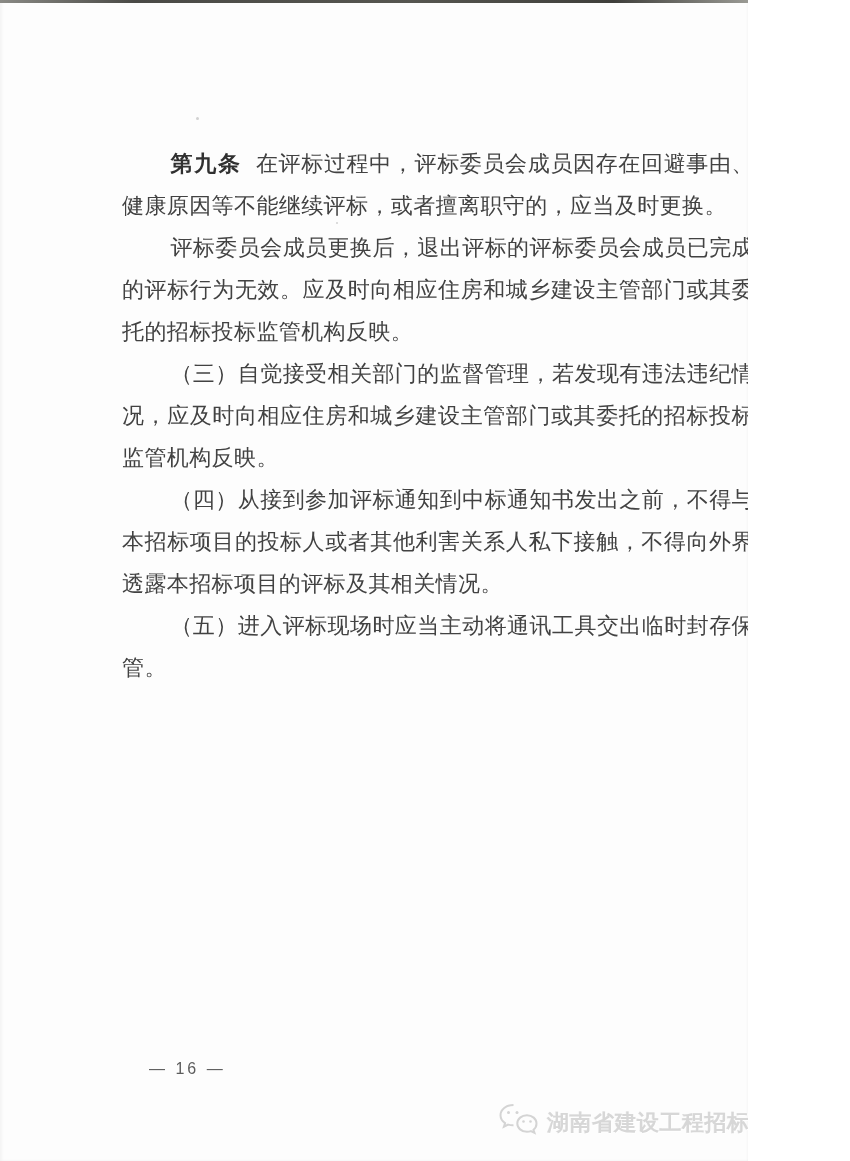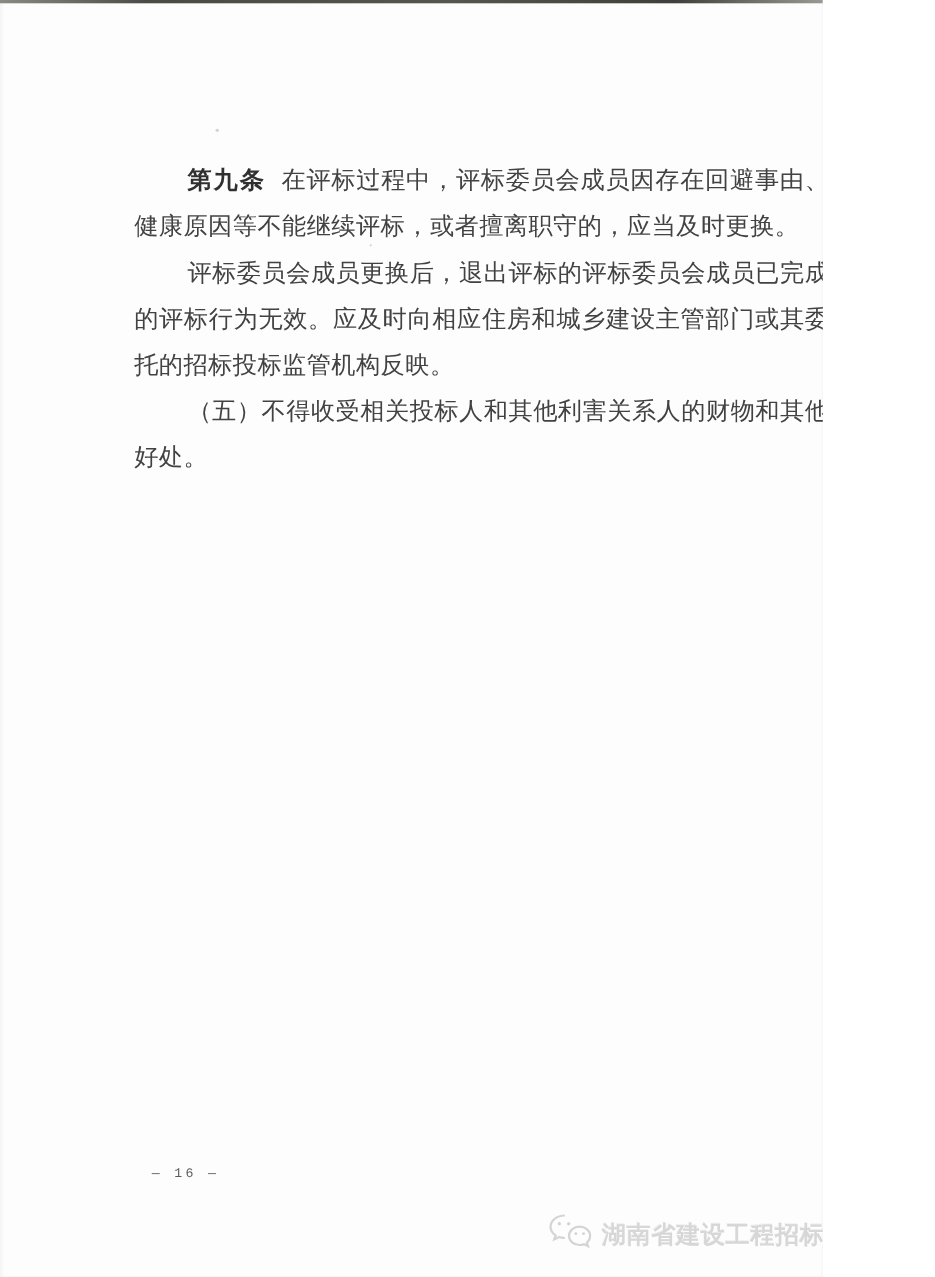--- a/index.html
+++ b/index.html
@@ -39,26 +39,26 @@
   }
   .lead {
     font-family: "Liberation Sans", "DejaVu Sans", sans-serif;
     font-weight: 700;
     color: #303030;
     margin-right: 0.65em;
     letter-spacing: 1.5px;
   }
   .page-number {
     position: absolute;
-    left: 138px;
+    left: 149px;
     top: 1060px;
-    font-size: 12px;
+    font-size: 16px;
     color: #5c5c5c;
     letter-spacing: 3px;
-    font-family: Liberation Mono, monospace;
+    font-family: Liberation Sans, sans-serif;
   }
   .watermark {
     position: absolute;
     left: 498px;
     top: 1102px;
     display: flex;
     align-items: flex-end;
     gap: 7px;
     color: #d7d7d7;
   }
@@ -84,21 +84,23 @@
 </style>
 </head>
 <body>
 
 <div class="page">
   <div class="top-edge"></div>
 
   <main class="doc-body">
       <p class="para"><strong class="lead">第九条</strong>在评标过程中，评标委员会成员因存在回避事由、健康原因等不能继续评标，或者擅离职守的，应当及时更换。</p>
       <p class="para">评标委员会成员更换后，退出评标的评标委员会成员已完成的评标行为无效。应及时向相应住房和城乡建设主管部门或其委托的招标投标监管机构反映。</p>
-      <p class="para">（五）不得收受相关投标人和其他利害关系人的财物和其他好处。</p>
+      <p class="para">（三）自觉接受相关部门的监督管理，若发现有违法违纪情况，应及时向相应住房和城乡建设主管部门或其委托的招标投标监管机构反映。</p>
+      <p class="para">（四）从接到参加评标通知到中标通知书发出之前，不得与本招标项目的投标人或者其他利害关系人私下接触，不得向外界透露本招标项目的评标及其相关情况。</p>
+      <p class="para">（五）进入评标现场时应当主动将通讯工具交出临时封存保管。</p>
     </main>
 
   <div class="page-number">— 16 —</div>
 
   <div class="watermark">
     <span class="wm-icon">
       <svg width="42" height="36" viewBox="0 0 42 36" aria-hidden="true">
         <g fill="none" stroke="#d4d4d4" stroke-width="2">
           <path d="M15.5 3 C8 3 2.5 7.6 2.5 13.2 c0 3.2 1.8 6 4.6 7.9 l-1.2 3.6 4.2-2.1 c1.7.5 3.5.8 5.4.7"></path>
           <path d="M38.5 21.5 c0-4.6-4.3-8.3-9.6-8.3 s-9.6 3.7-9.6 8.3 4.3 8.3 9.6 8.3 c1.4 0 2.8-.2 4-.7 l3.6 1.8 -1-3.1 c1.9-1.6 3-3.8 3-6.3 z"></path>

